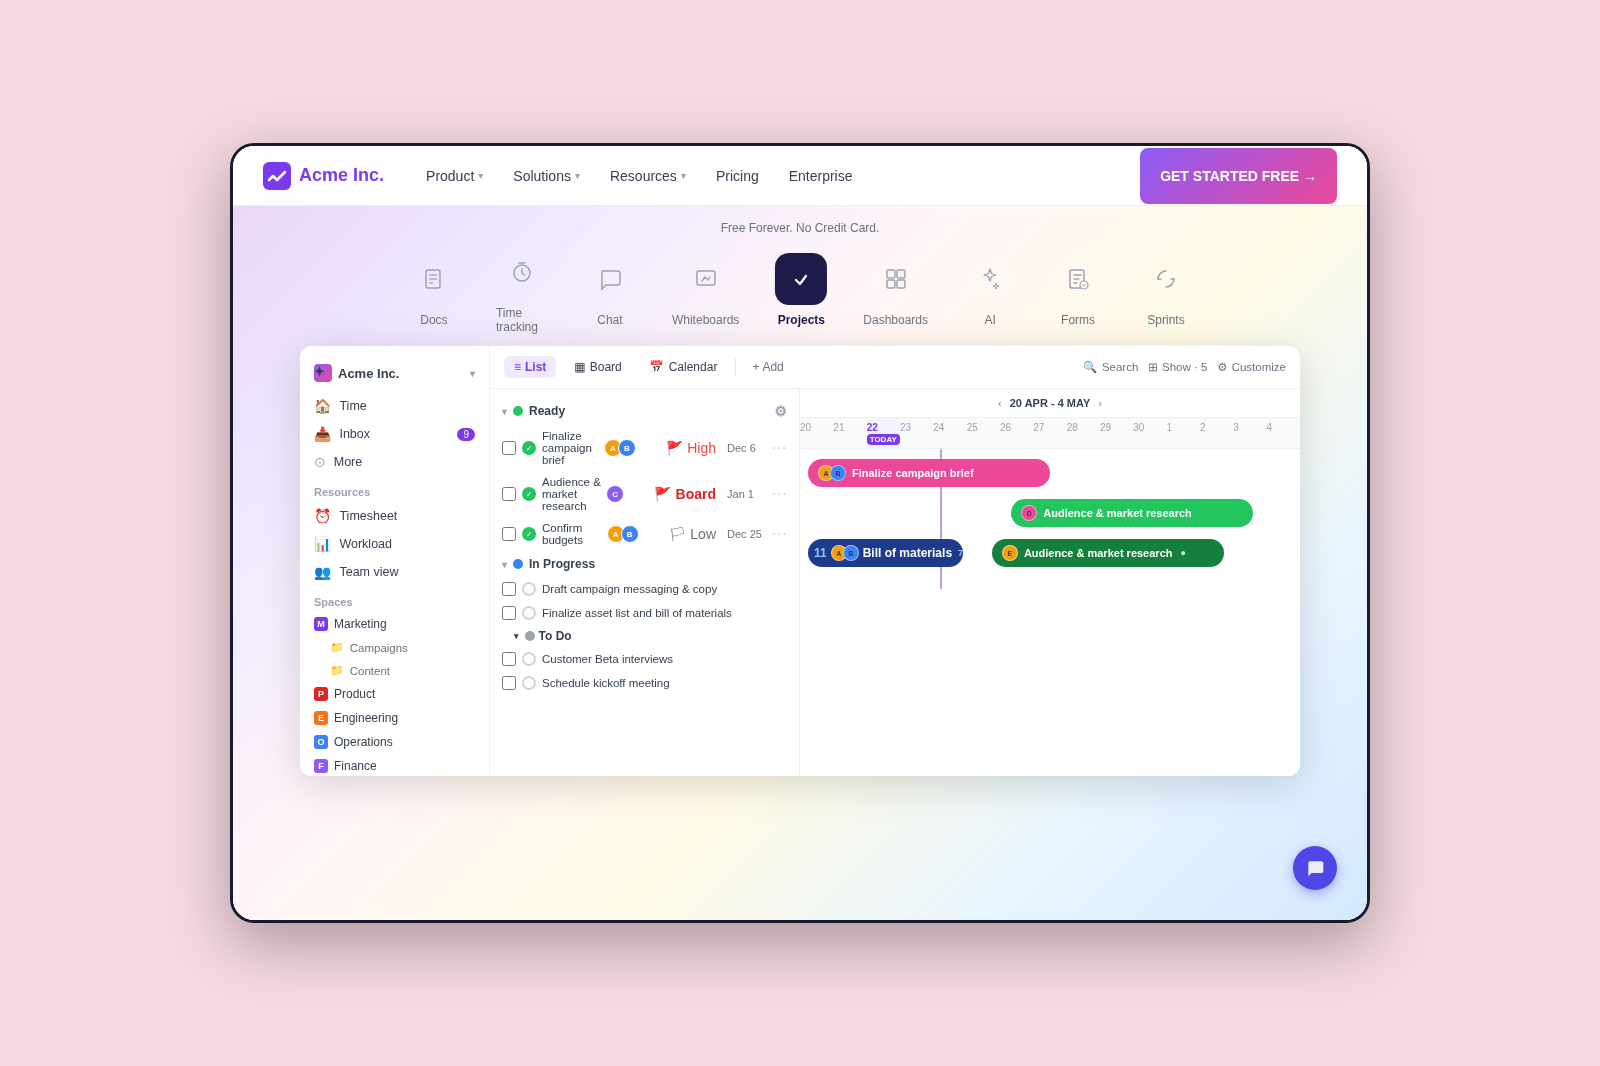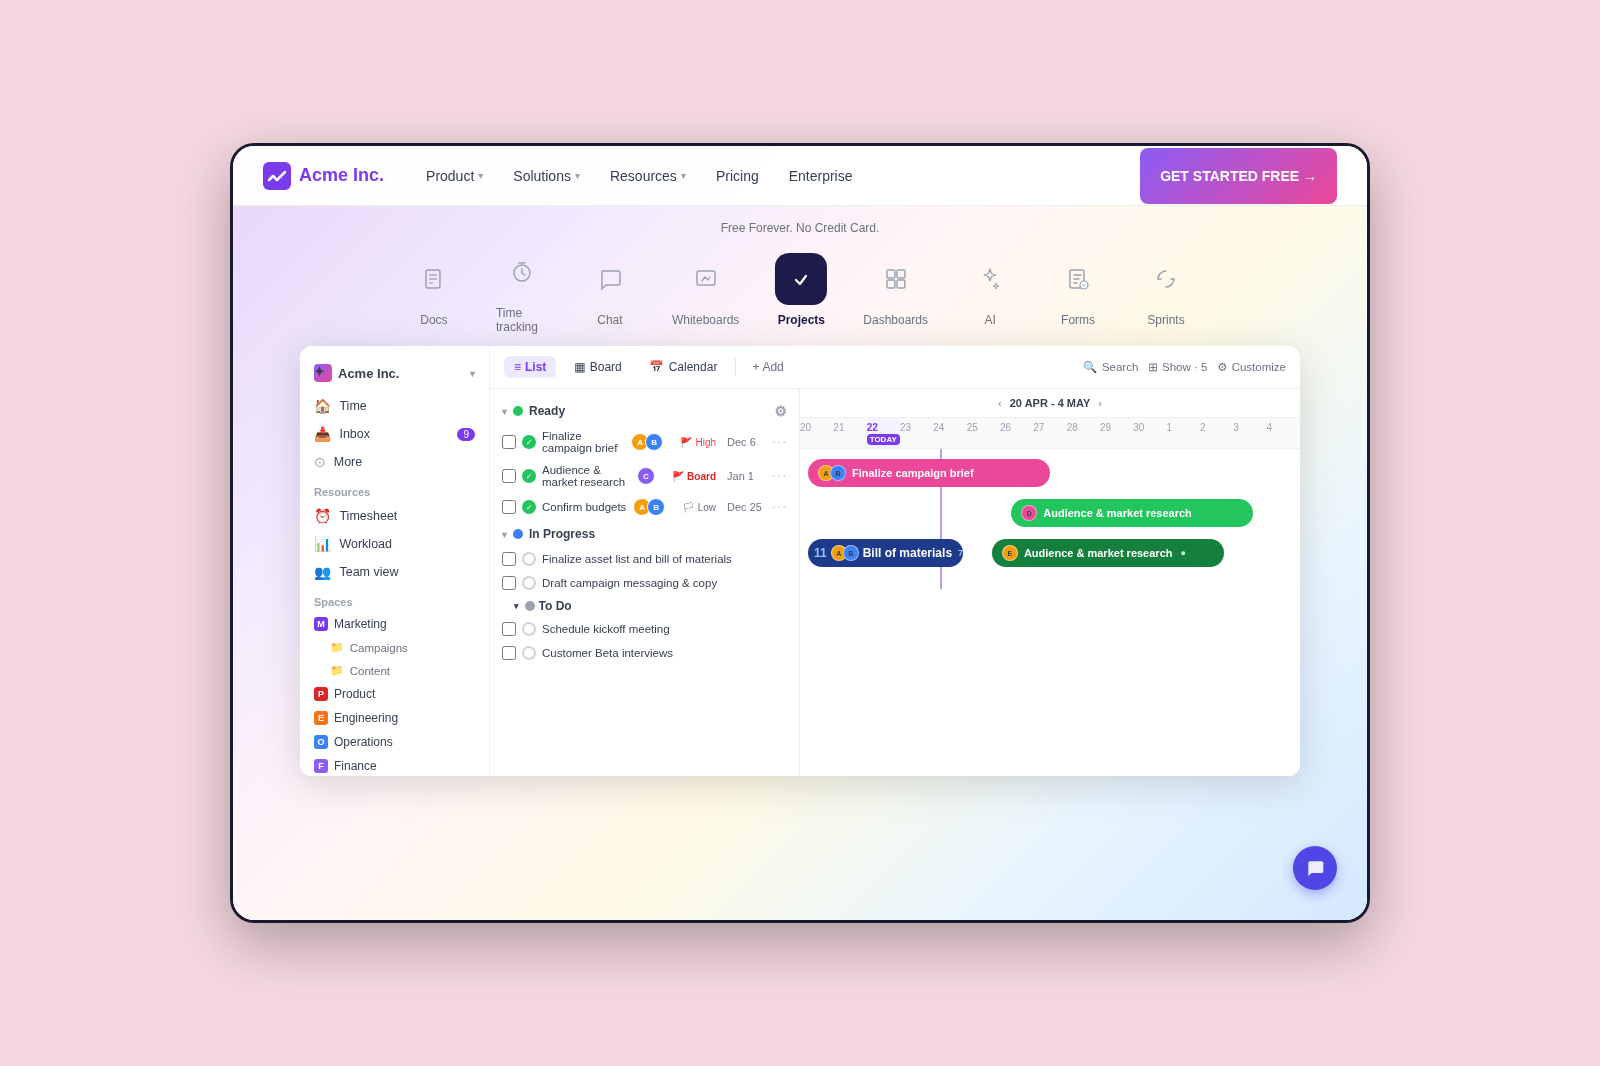--- a/index.html
+++ b/index.html
@@ -352,26 +352,27 @@
       border: 1px solid #fff;
       margin-left: -4px;
       font-size: 8px;
       display: flex;
       align-items: center;
       justify-content: center;
       color: #fff;
       font-weight: 600;
     }
     .priority-tag {
-      font-size: 10px;
+      font-size: 14px;
       padding: 1px 5px;
       border-radius: 4px;
       display: flex;
       align-items: center;
       gap: 3px;
+      margin-left: 13px;
     }
     .priority-high { color: #ef4444; }
     .priority-urgent { color: #dc2626; font-weight: 600; }
     .priority-low { color: #6b7280; }
     .task-date {
       font-size: 11px;
       color: #6b7280;
       min-width: 36px;
     }
     .task-more { font-size: 16px; color: #d1d5db; margin-left: 2px; }
@@ -780,42 +781,42 @@
             </div>
 
             <div class="section-header">
               <span style="font-size:10px;color:#9ca3af">▾</span>
               <div class="section-dot blue"></div>
               <span>In Progress</span>
             </div>
             <div class="task-row">
               <input type="checkbox" style="width: 14px; height: 14px; flex-shrink: 0;">
               <div class="task-check empty"></div>
-              <span class="task-name">Finalize asset list and bill of materials</span>
+              <span class="task-name">Draft campaign messaging &amp; copy</span>
             </div>
             <div class="task-row">
               <input type="checkbox" style="width: 14px; height: 14px; flex-shrink: 0;">
               <div class="task-check empty"></div>
-              <span class="task-name">Draft campaign messaging &amp; copy</span>
+              <span class="task-name">Finalize asset list and bill of materials</span>
             </div>
 
             <div class="to-do-header">
               <span class="triangle">▾</span>
               <div class="section-dot gray" style="margin-left:2px"></div>
               <span>To Do</span>
             </div>
             <div class="task-row">
               <input type="checkbox" style="width: 14px; height: 14px; flex-shrink: 0;">
               <div class="task-check empty"></div>
-              <span class="task-name">Schedule kickoff meeting</span>
+              <span class="task-name">Customer Beta interviews</span>
             </div>
             <div class="task-row">
               <input type="checkbox" style="width: 14px; height: 14px; flex-shrink: 0;">
               <div class="task-check empty"></div>
-              <span class="task-name">Customer Beta interviews</span>
+              <span class="task-name">Schedule kickoff meeting</span>
             </div>
           </div>
 
           <div class="gantt-area">
             <div class="gantt-header">
               <span style="color:#9ca3af;font-size:11px;margin-right:8px">‹</span>
               <span>20 APR - 4 MAY</span>
               <span style="color:#9ca3af;font-size:11px;margin-left:8px">›</span>
             </div>
             <div class="gantt-dates">

